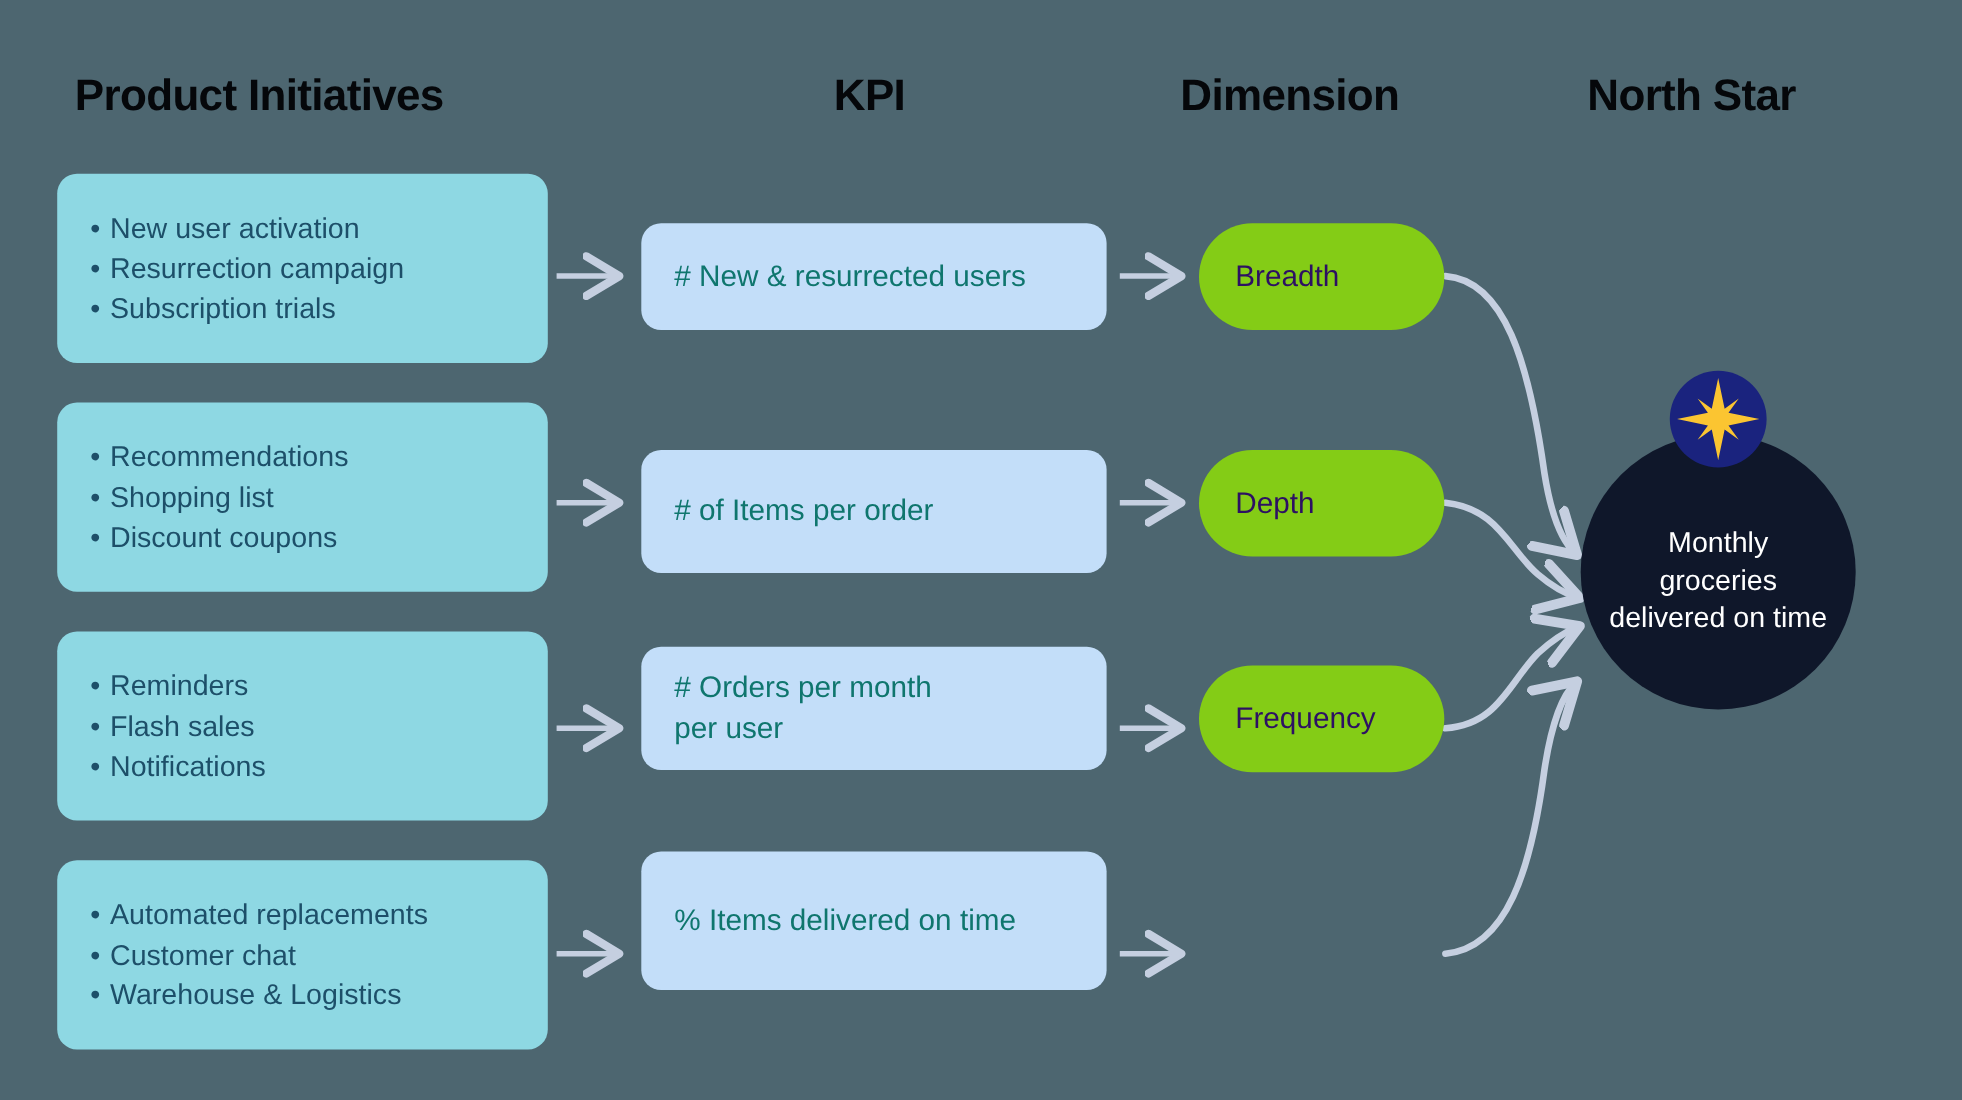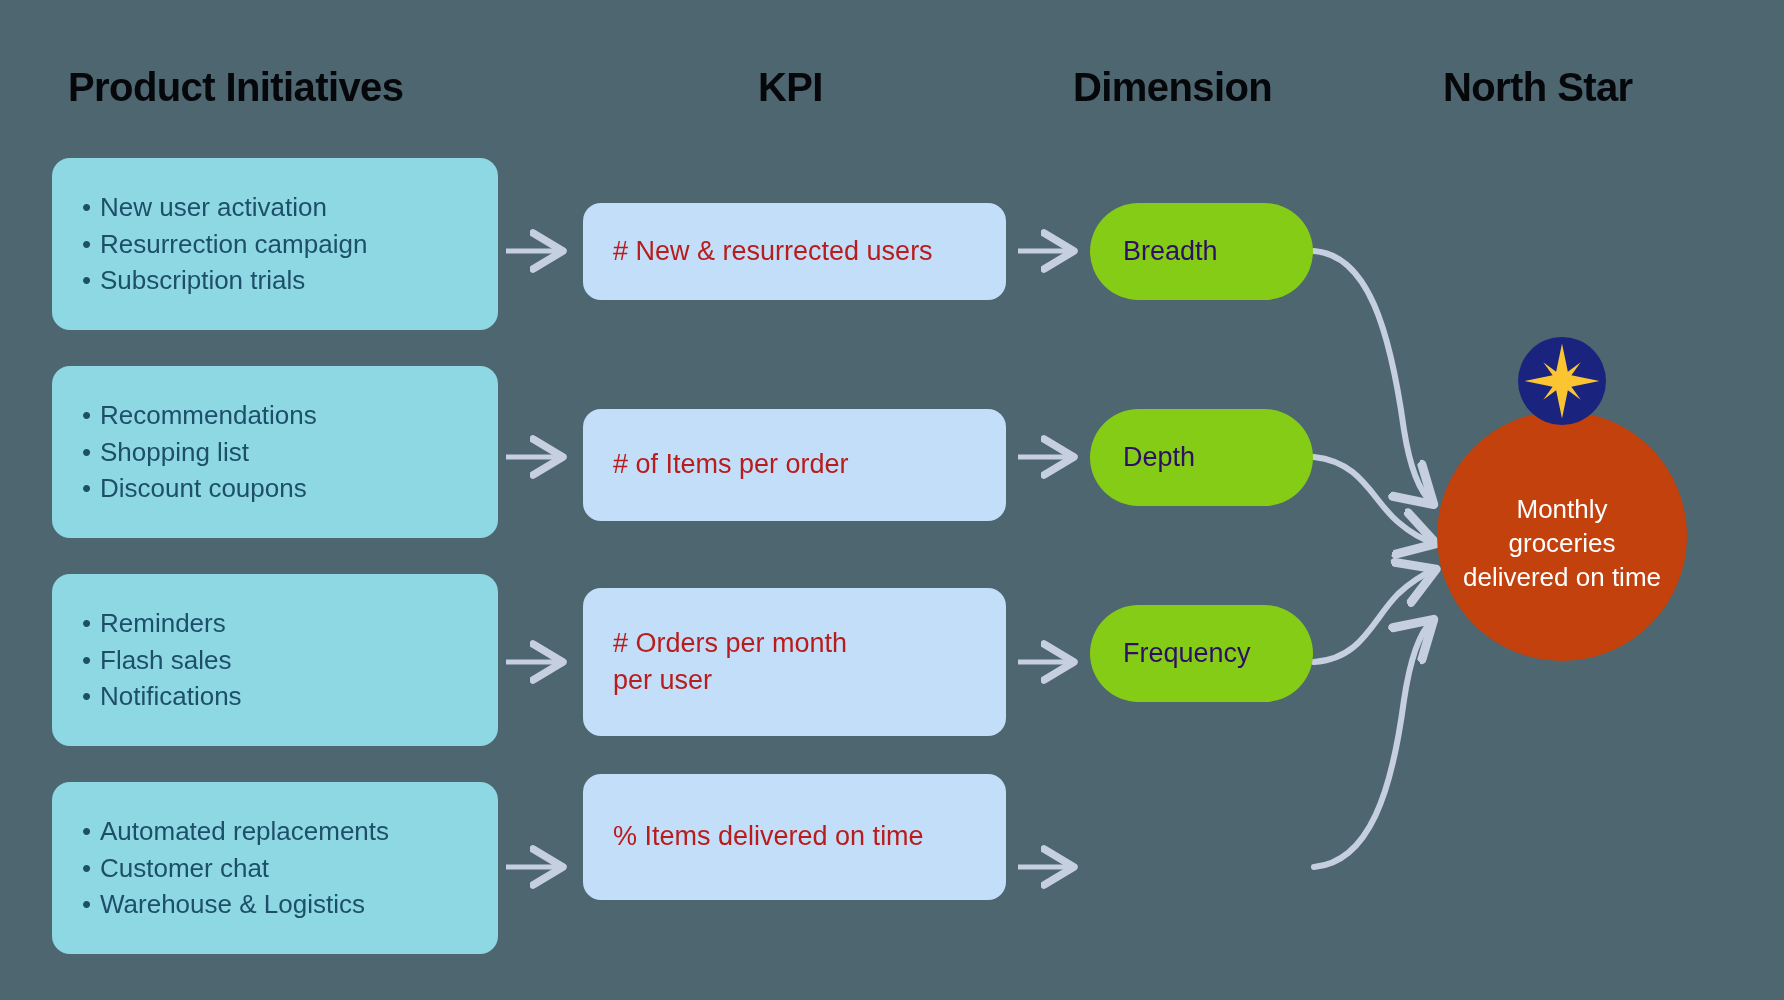--- a/index.html
+++ b/index.html
@@ -72,27 +72,27 @@
   
   .kpi-card {
     position: absolute;
     left: 583px;
     width: 423px;
     background: #c3def9;
     border-radius: 18px;
     display: flex;
     align-items: center;
     padding: 0 30px;
-    color: #b91c1c;
+    color: #0f766e;
     font-size: 27px;
     line-height: 1.38;
   }
   #kpi-0 { top: 203px; height: 97px; }
   #kpi-1 { top: 409px; height: 112px; }
-  #kpi-2 { top: 588px; height: 148px; }
+  #kpi-2 { top: 588px; height: 112px; }
   #kpi-3 { top: 774px; height: 126px; }
 
   
   .dim-pill {
     position: absolute;
     left: 1090px;
     width: 223px;
     height: 97px;
     background: #84cc16;
     border-radius: 49px;
@@ -119,25 +119,25 @@
   
   #northstar-group {
     position: absolute;
     left: 1437px;
     top: 395px;
     width: 250px;
     height: 250px;
   }
   #northstar-circle {
     position: absolute;
-    left: 0; top: 16px;
+    left: 0; top: 0;
     width: 250px;
     height: 250px;
     border-radius: 50%;
-    background: #c2410c;
+    background: #0f172a;
     display: flex;
     align-items: center;
     justify-content: center;
   }
   #northstar-label {
     color: #ffffff;
     font-size: 26px;
     line-height: 1.32;
     text-align: center;
     width: 200px;

